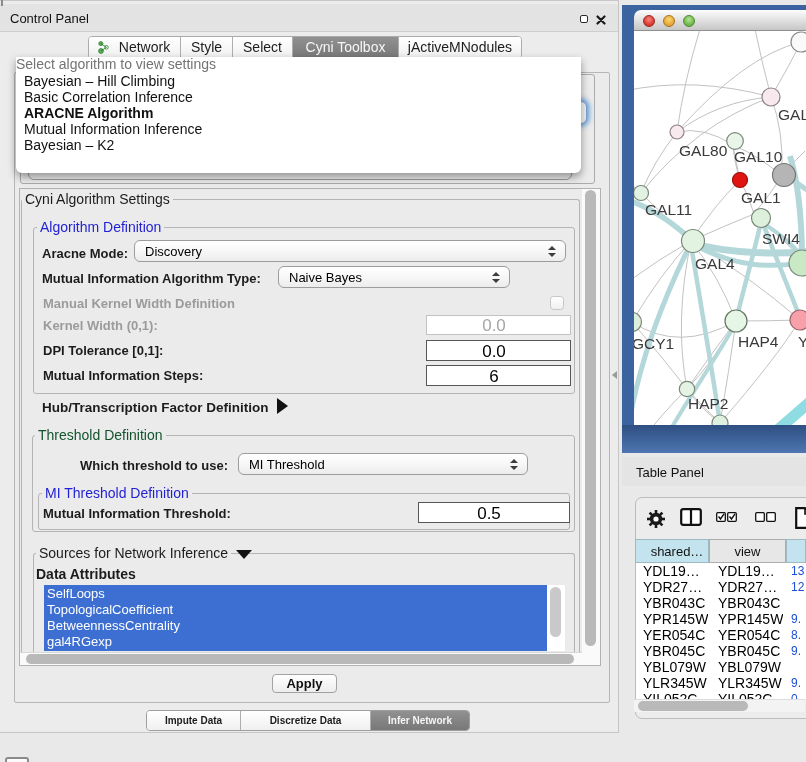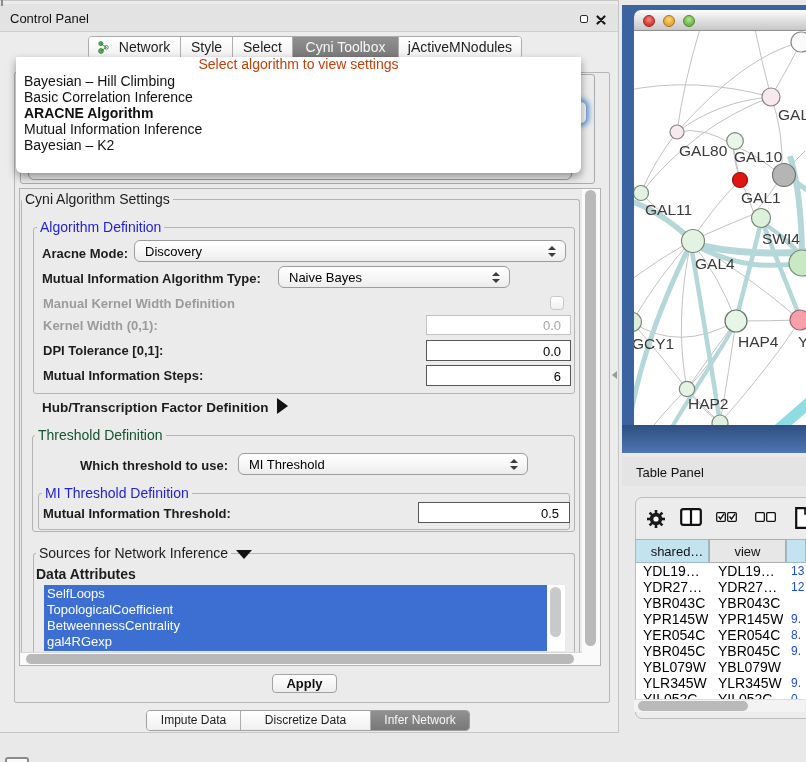--- a/index.html
+++ b/index.html
@@ -4,25 +4,25 @@
 body{width:806px;height:762px;position:relative;background:#e9e9e9;font-family:"Liberation Sans",sans-serif;overflow:hidden}
 .a{position:absolute}
 .b{font-weight:bold}
 .gbox{position:absolute;border:1px solid #b4b4b4;border-radius:3px}
 .glab{position:absolute;background:#ebebeb;padding:0 3px;font-size:14px;line-height:14px;color:#1c1c1c;white-space:nowrap}
 .combo{position:absolute;border:1px solid #9c9c9c;border-radius:6px;background:linear-gradient(#ffffff,#f6f6f6 55%,#ececec);font-size:13px;box-sizing:border-box}
 .combo .tx{position:absolute;left:10px;top:3px;white-space:nowrap}
 .arr{position:absolute;right:9px;width:8px}
 .arr:before{content:"";position:absolute;top:5px;left:0;border:4px solid transparent;border-bottom:4.5px solid #3c3c3c;border-top:none}
 .arr:after{content:"";position:absolute;top:12px;left:0;border:4px solid transparent;border-top:4.5px solid #3c3c3c;border-bottom:none}
-.fld{position:absolute;background:#fff;font-size:13px;text-align:right}
+.fld{position:absolute;background:#fff;font-size:17px;text-align:center}
 .lb{position:absolute;font-size:13px;font-weight:bold;color:#1c1c1c;white-space:nowrap}
 .seg{display:inline-block;vertical-align:top;height:21px;line-height:21px;font-size:14px;text-align:center;background:linear-gradient(#ffffff,#f0f0f0);border-right:1px solid #aeaeae;color:#1c1c1c;box-sizing:border-box}
 .seg.sel{background:linear-gradient(#919191,#787878);color:#f6f6f6}
-.bseg{display:inline-block;vertical-align:top;height:19px;line-height:19px;font-size:12px;font-weight:normal;text-align:center;background:linear-gradient(#ffffff,#f0f0f0);border-right:1px solid #aeaeae;color:#1c1c1c;box-sizing:border-box}
+.bseg{display:inline-block;vertical-align:top;height:19px;line-height:19px;font-size:10px;font-weight:bold;text-align:center;background:linear-gradient(#ffffff,#f0f0f0);border-right:1px solid #aeaeae;color:#1c1c1c;box-sizing:border-box}
 .bseg.sel{background:linear-gradient(#919191,#787878);color:#f6f6f6}
 .popitem{height:16px;line-height:16px;font-size:14px;color:#111;padding-left:8px;white-space:nowrap}
 </style></head>
 <body>
 
 <div class="a" style="left:0;top:3;width:619px;height:733px;background:#ececec;border:1px solid #c6c6c6;border-left:none;box-sizing:border-box"></div>
 
 <div class="a" style="left:0px;top:4px;width:618px;height:27px;background:#e3e3e3;border-bottom:1px solid #cecece"></div>
 <div class="a" style="left:10px;top:11px;font-size:13px;color:#111">Control Panel</div>
 
@@ -117,21 +117,21 @@
 <svg style="position:absolute;left:9px;top:4px" width="11" height="13" viewBox="0 0 11 13">
         <circle cx="2.8" cy="2.6" r="2" fill="#57b257" stroke="#2e7d32" stroke-width="0.8"></circle>
         <circle cx="3" cy="10" r="2.4" fill="#57b257" stroke="#2e7d32" stroke-width="0.8"></circle>
         <circle cx="8.5" cy="6.3" r="1.8" fill="#fff" stroke="#2e7d32" stroke-width="0.8"></circle>
         <path d="M2.8 2.6 L8.5 6.3 L3 10" stroke="#2e7d32" stroke-width="0.9" fill="none"></path>
       </svg>
 Network</span><span class="seg" style="width:52px">Style</span><span class="seg" style="width:60px">Select</span><span class="seg sel" style="width:106px">Cyni Toolbox</span><span class="seg" style="width:122px;border-right:none">jActiveMNodules</span>
 </div>
 
 <div class="a" style="left:16px;top:57px;width:565px;height:116px;background:#fff;border-radius:0 0 6px 6px;box-shadow:0 4px 9px rgba(0,0,0,0.4)">
-<div style="height:16px;line-height:15px;font-size:14px;color:#c2410c;text-align:center">Select algorithm to view settings</div>
+<div style="height:16px;line-height:15px;font-size:14px;color:#737373;text-align:left">Select algorithm to view settings</div>
 <div class="popitem">Bayesian – Hill Climbing</div>
 <div class="popitem">Basic Correlation Inference</div>
 <div class="popitem b">ARACNE Algorithm</div>
 <div class="popitem">Mutual Information Inference</div>
 <div class="popitem">Bayesian – K2</div>
 </div>
 
 <div class="a" style="left:1px;top:0;width:2px;height:6px;background:#8a8a8a"></div>
 
 <div class="a" style="left:5px;top:757px;width:20px;height:16px;border:2px solid #8a8a8a;border-radius:3px;background:linear-gradient(#fdfdfd,#e2e2e2)"></div>

